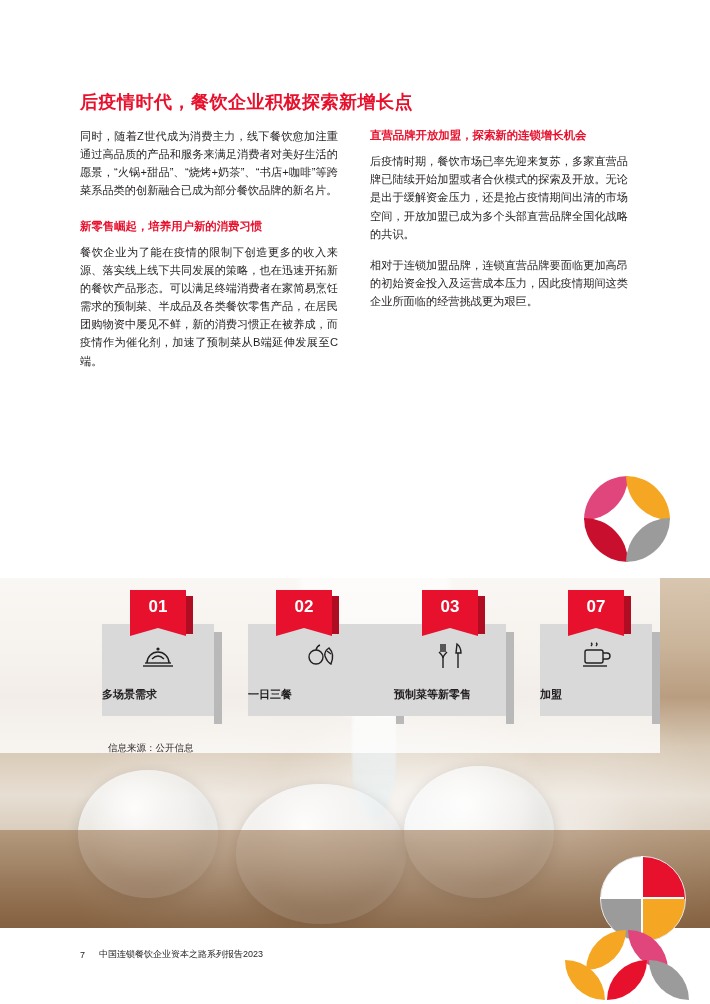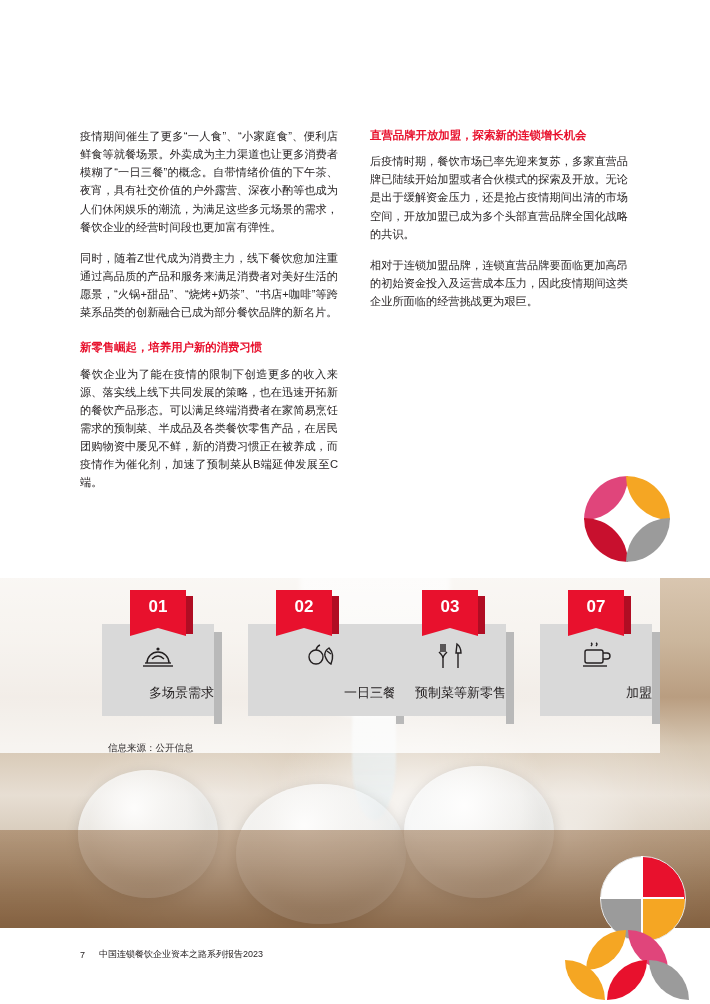--- a/index.html
+++ b/index.html
@@ -191,23 +191,24 @@
     top: 12px;
     height: 40px;
     display: flex;
     align-items: center;
     justify-content: center;
   }
   .card-label {
     position: absolute;
     left: 0; right: 0;
     bottom: 14px;
-    text-align: right;
-    font-size: 13px;
+    text-align: left;
+    font-size: 11px;
     color: #231f20;
+    font-weight: bold;
   }
   .card-1 { left: 22px; }
   .card-2 { left: 168px; padding-left: 36px; }
   .card-3 { left: 314px; }
   .card-4 { left: 460px; }
 
   .source-note {
     position: absolute;
     left: 80px;
     top: 742px;
@@ -264,23 +265,23 @@
     align-items: center;
     gap: 14px;
   }
   .footer .pg { color: #231f20; }
 </style>
 </head>
 <body>
 
 <div class="page">
 
+  <h1 class="page-title">后疫情时代，餐饮企业积极探索新增长点</h1>
 
   <div class="col col-left">
-    <p class="para">疫情期间催生了更多“一人食”、“小家庭食”、便利店鲜食等就餐场景。外卖成为主力渠道也让更多消费者模糊了“一日三餐”的概念。自带情绪价值的下午茶、夜宵，具有社交价值的户外露营、深夜小酌等也成为人们休闲娱乐的潮流，为满足这些多元场景的需求，餐饮企业的经营时间段也更加富有弹性。</p>
     <p class="para">同时，随着Z世代成为消费主力，线下餐饮愈加注重通过高品质的产品和服务来满足消费者对美好生活的愿景，“火锅+甜品”、“烧烤+奶茶”、“书店+咖啡”等跨菜系品类的创新融合已成为部分餐饮品牌的新名片。</p>
     <div class="sub-head spaced">新零售崛起，培养用户新的消费习惯</div>
     <p class="para">餐饮企业为了能在疫情的限制下创造更多的收入来源、落实线上线下共同发展的策略，也在迅速开拓新的餐饮产品形态。可以满足终端消费者在家简易烹饪需求的预制菜、半成品及各类餐饮零售产品，在居民团购物资中屡见不鲜，新的消费习惯正在被养成，而疫情作为催化剂，加速了预制菜从B端延伸发展至C端。</p>
   </div>
 
   <div class="col col-right">
     <div class="sub-head">直营品牌开放加盟，探索新的连锁增长机会</div>
     <p class="para">后疫情时期，餐饮市场已率先迎来复苏，多家直营品牌已陆续开始加盟或者合伙模式的探索及开放。无论是出于缓解资金压力，还是抢占疫情期间出清的市场空间，开放加盟已成为多个头部直营品牌全国化战略的共识。</p>
     <p class="para">相对于连锁加盟品牌，连锁直营品牌要面临更加高昂的初始资金投入及运营成本压力，因此疫情期间这类企业所面临的经营挑战更为艰巨。</p>
   </div>

